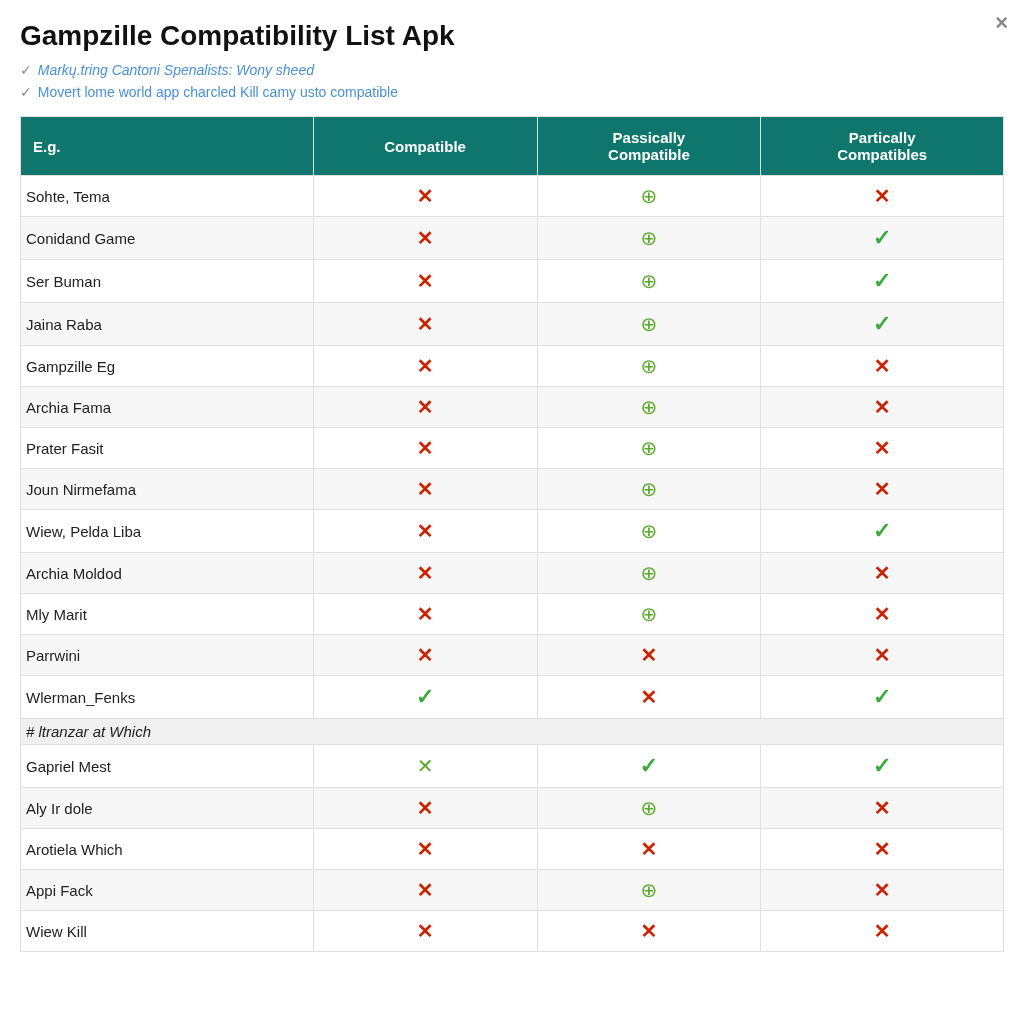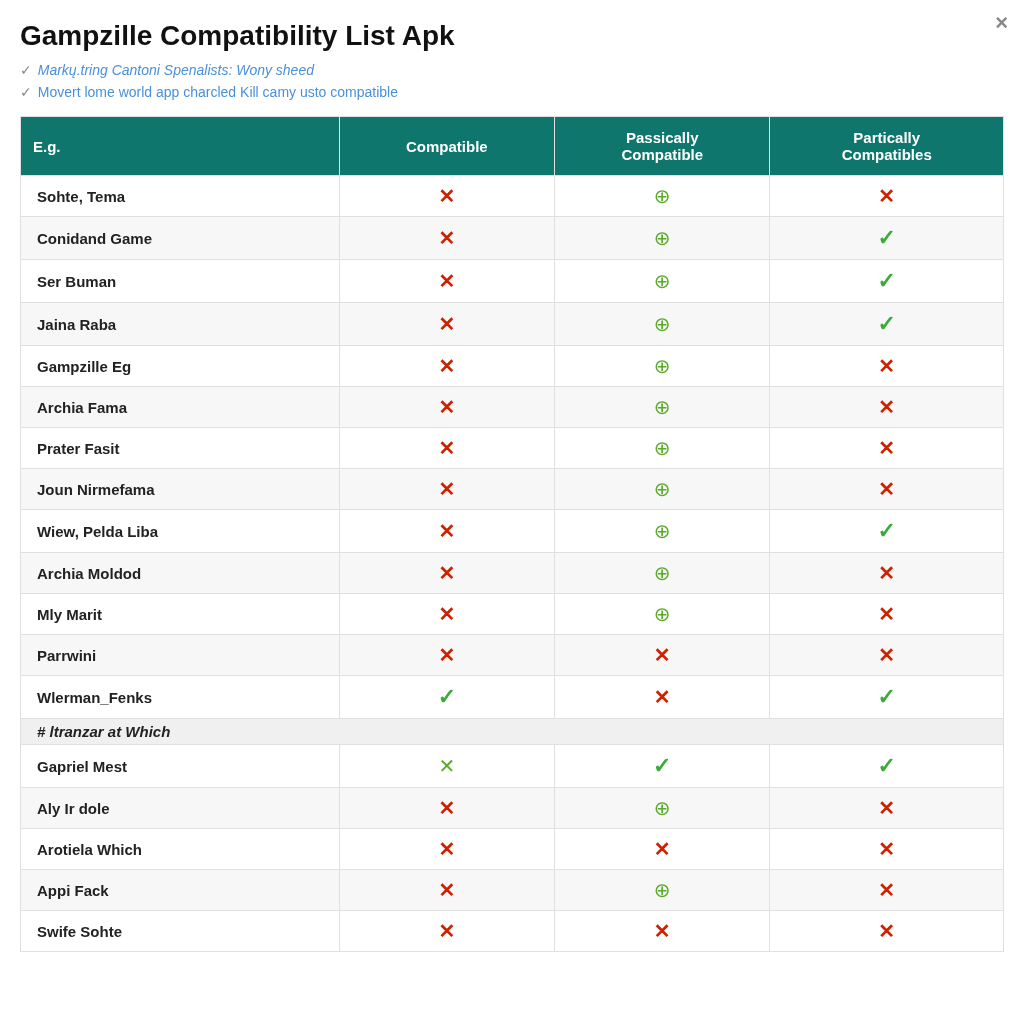--- a/index.html
+++ b/index.html
@@ -76,24 +76,23 @@
       padding-left: 12px;
     }
     tbody tr td {
       padding: 8px 8px;
       border: 1px solid #e0e0e0;
       text-align: center;
       vertical-align: middle;
     }
     tbody tr td:first-child {
       text-align: left;
-      padding-left: 16px;
+      padding-left: 5px;
       font-size: 15px;
       color: #222;
-      font-weight: bold;
     }
     tbody tr:nth-child(even) {
       background: #f7f7f7;
     }
     tbody tr:nth-child(odd) {
       background: #ffffff;
     }
     .separator-row td {
       background: #f0f0f0 !important;
       color: #888;
@@ -245,20 +244,20 @@
           <td><span class="x-red">✕</span></td>
           <td><span class="x-red">✕</span></td>
         </tr>
         <tr>
           <td>Appi Fack</td>
           <td><span class="x-red">✕</span></td>
           <td><span class="circle-plus">⊕</span></td>
           <td><span class="x-red">✕</span></td>
         </tr>
         <tr>
-          <td>Swife Sohte</td>
+          <td>Wiew Kill</td>
           <td><span class="x-red">✕</span></td>
           <td><span class="x-red">✕</span></td>
           <td><span class="x-red">✕</span></td>
         </tr>
       </tbody>
   </table>
 </div>
 
 </body></html>

